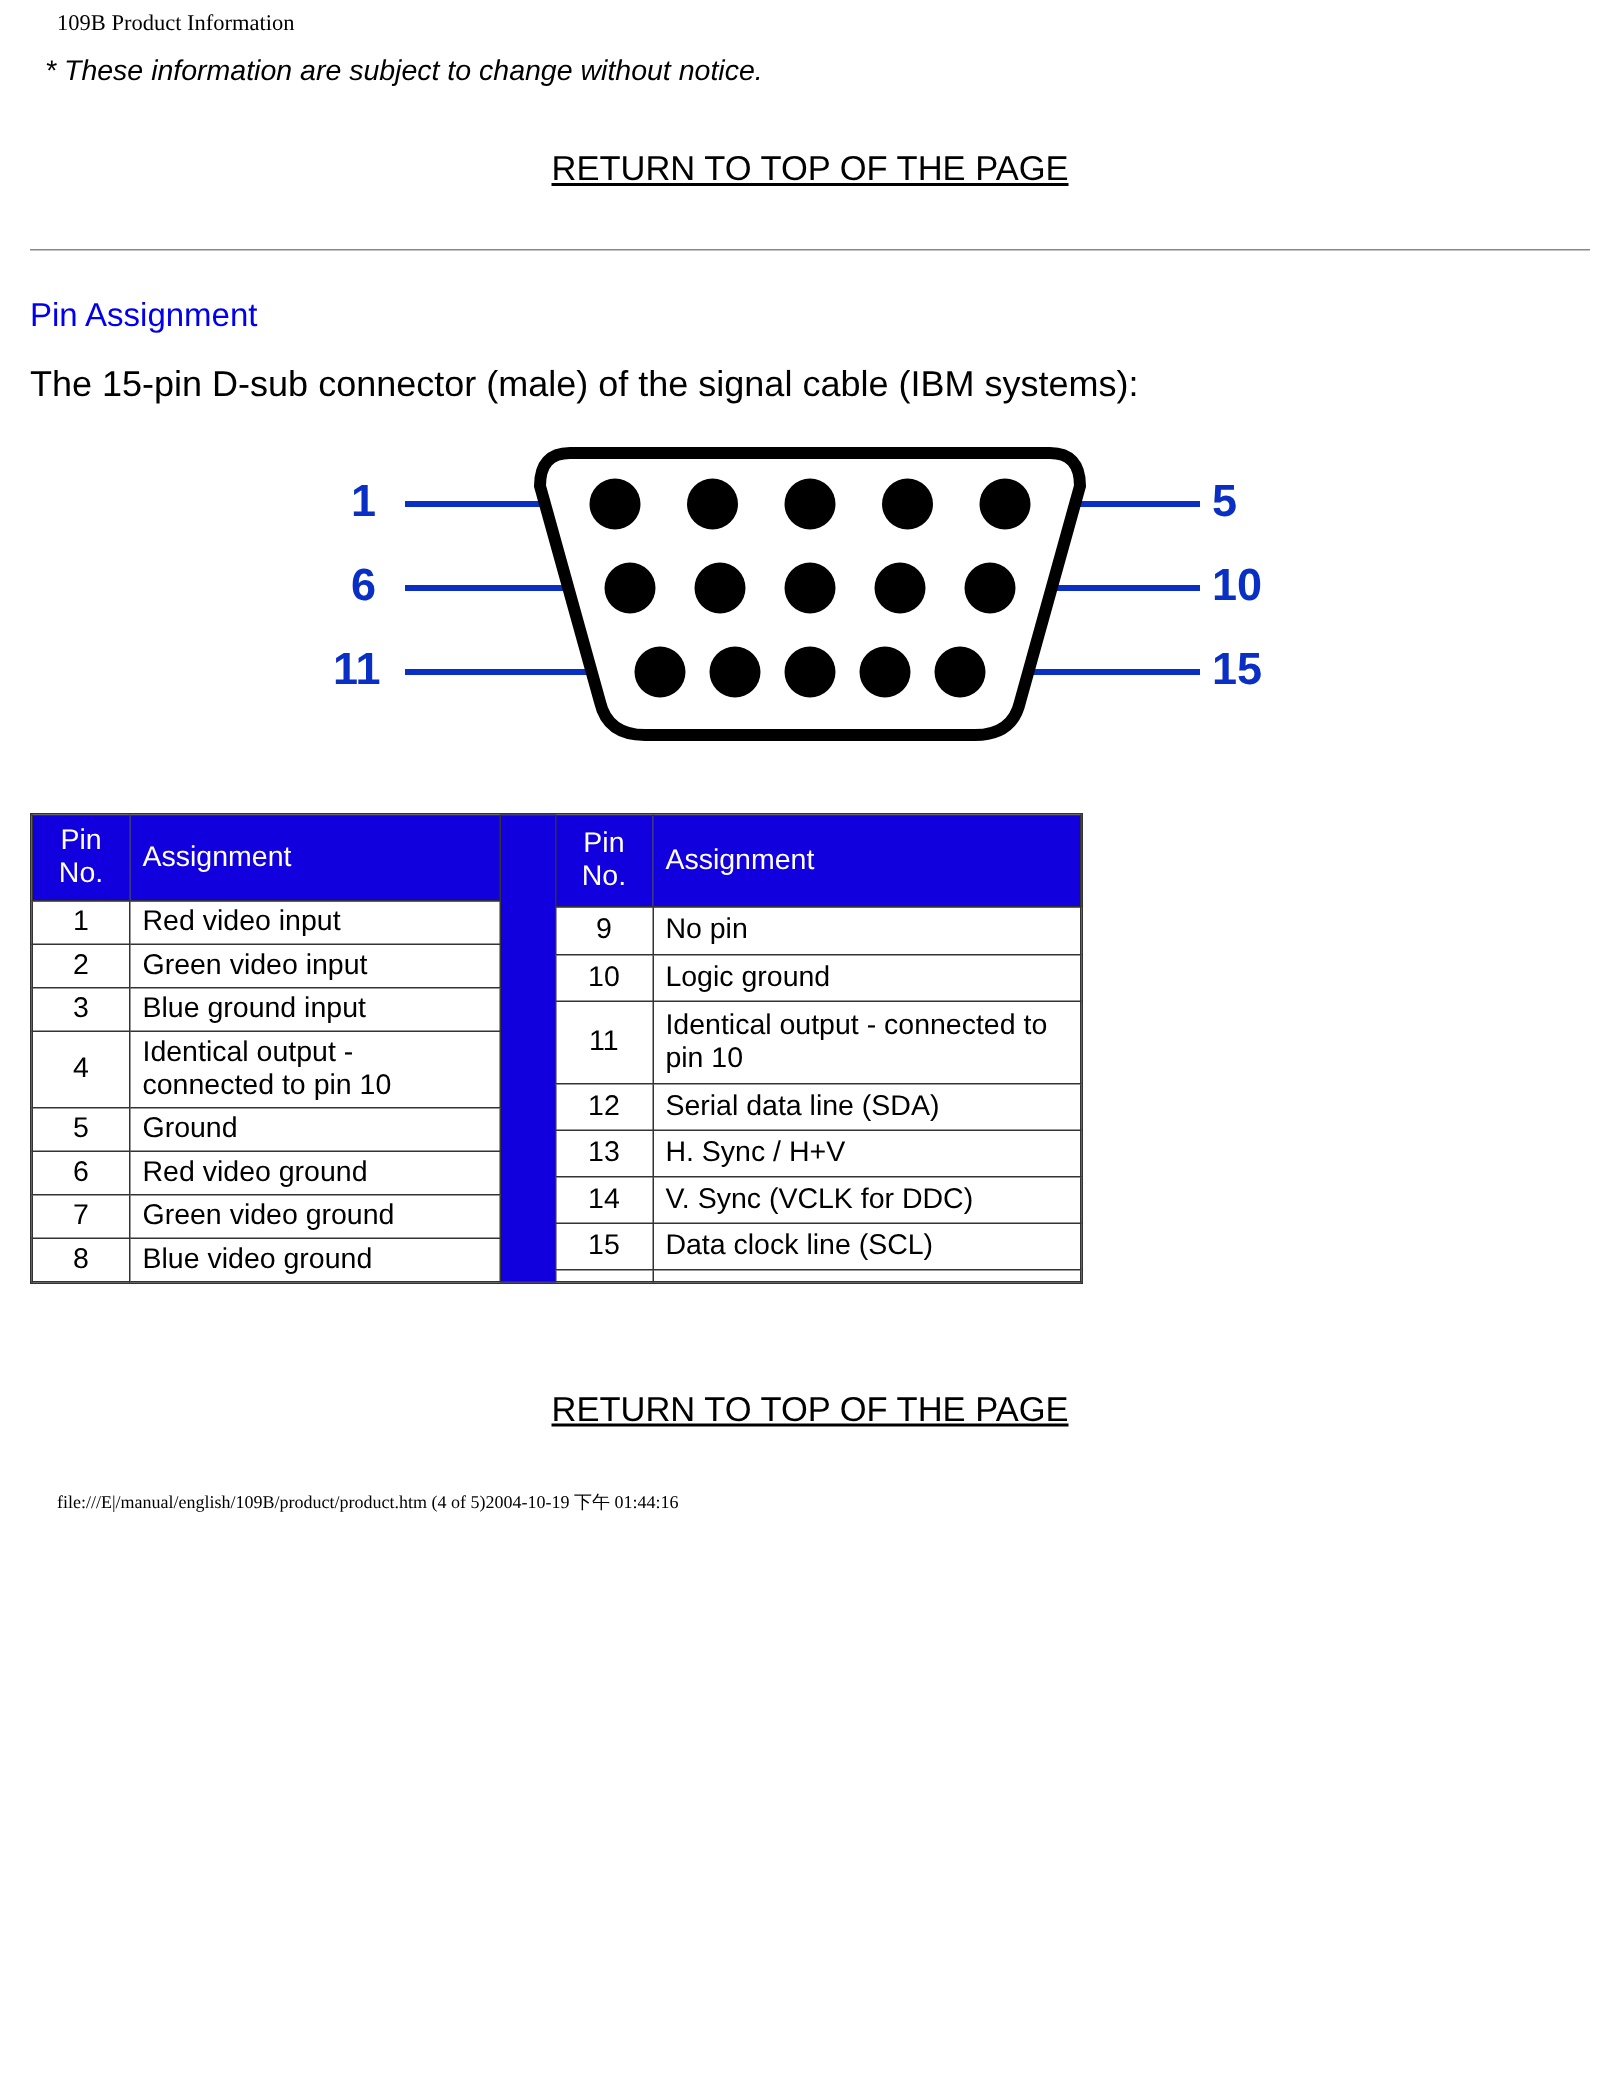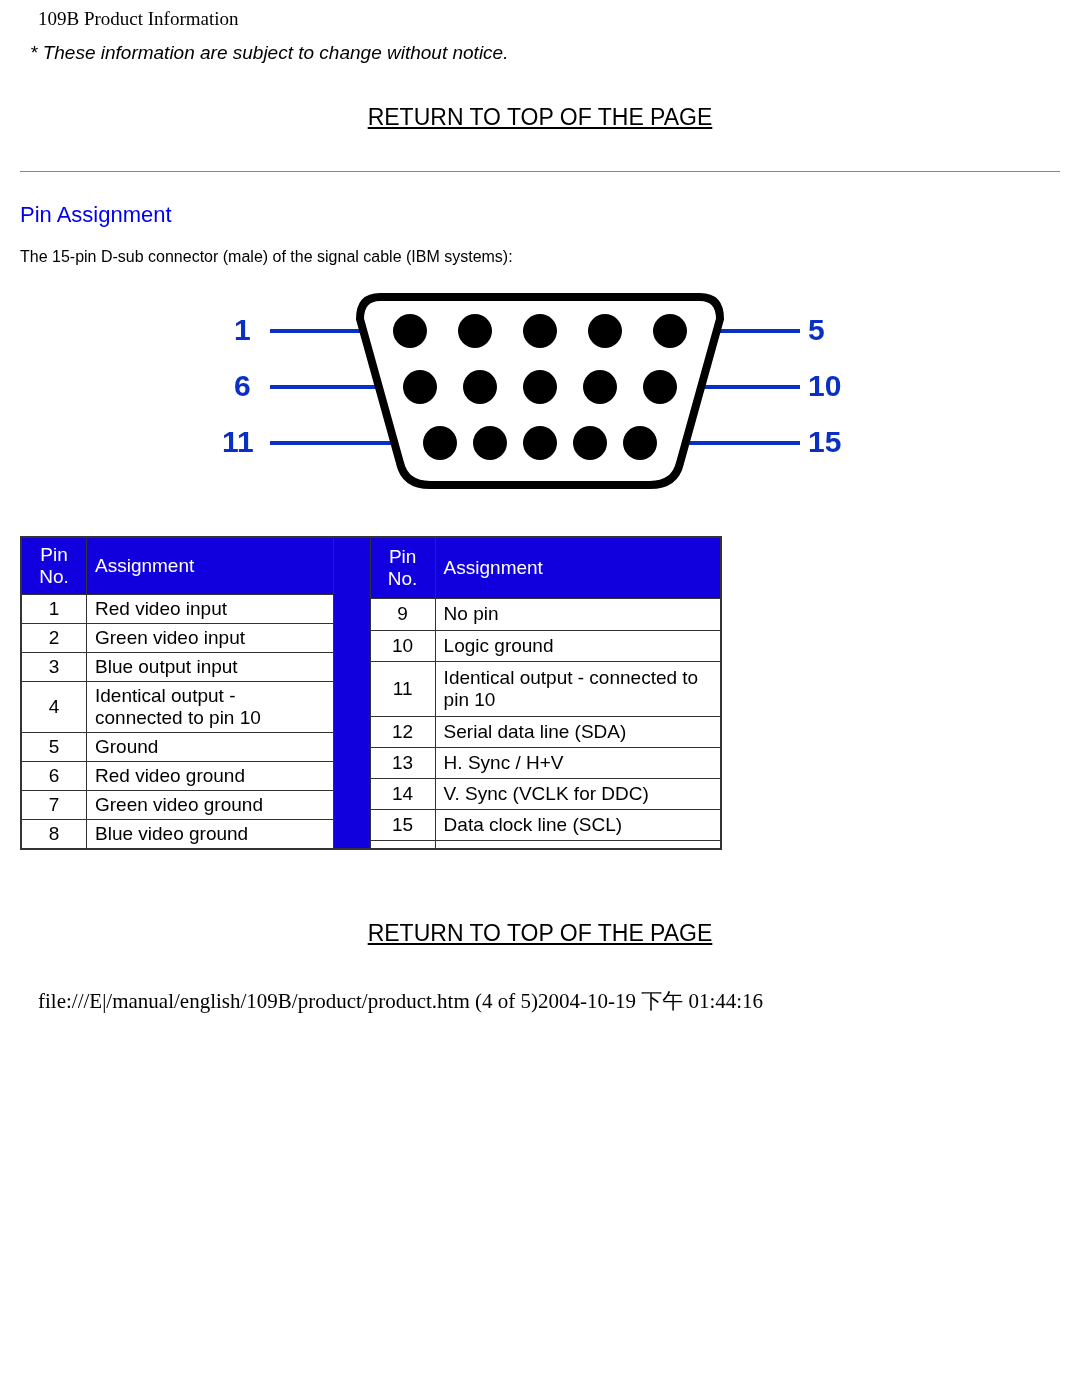--- a/index.html
+++ b/index.html
@@ -5,21 +5,21 @@
   body {
     font-family: Arial, Helvetica, sans-serif;
     margin: 0;
     padding: 0 20px;
     font-size: 19px;
     color: #000;
     width: 1040px;
   }
   .page-header {
     font-family: "Times New Roman", serif;
-    font-size: 19px;
+    font-size: 15px;
     margin: 8px 0 12px 18px;
   }
   .notice {
     font-style: italic;
     margin: 6px 0 40px 10px;
   }
   .return-link {
     text-align: center;
     margin: 30px 0 40px;
   }
@@ -35,21 +35,21 @@
     margin: 10px 0 30px;
   }
   .section-title {
     color: #0000ee;
     font-weight: normal;
     font-size: 22px;
     margin: 0 0 20px 0;
   }
   .body-text {
     margin: 0 0 19px 0;
-    font-size: 16px;
+    font-size: 24px;
   }
 
   
   .diagram-wrap {
     text-align: center;
     margin: 25px 0 40px;
   }
   .diagram {
     position: relative;
     display: inline-block;
@@ -95,21 +95,21 @@
   .spacer {
     background: #1100dd;
     width: 40px;
     border-top: 1px solid #333;
     border-bottom: 1px solid #333;
   }
   .tbl-right { flex: 1 1 auto; }
 
   .footer-path {
     font-family: "Times New Roman", serif;
-    font-size: 21px;
+    font-size: 12px;
     margin: 40px 0 26px 18px;
   }
 </style>
 </head>
 <body>
 
 <div class="page-header">109B Product Information</div>
 
 <div class="notice">* These information are subject to change without notice.</div>
 
@@ -184,21 +184,21 @@
     <tr>
           <td class="pin-col">1</td>
           <td>Red video input</td>
         </tr>
     <tr>
           <td class="pin-col">2</td>
           <td>Green video input</td>
         </tr>
     <tr>
           <td class="pin-col">3</td>
-          <td>Blue output input</td>
+          <td>Blue ground input</td>
         </tr>
     <tr>
           <td class="pin-col">4</td>
           <td>Identical output - connected to pin 10</td>
         </tr>
     <tr>
           <td class="pin-col">5</td>
           <td>Ground</td>
         </tr>
     <tr>

